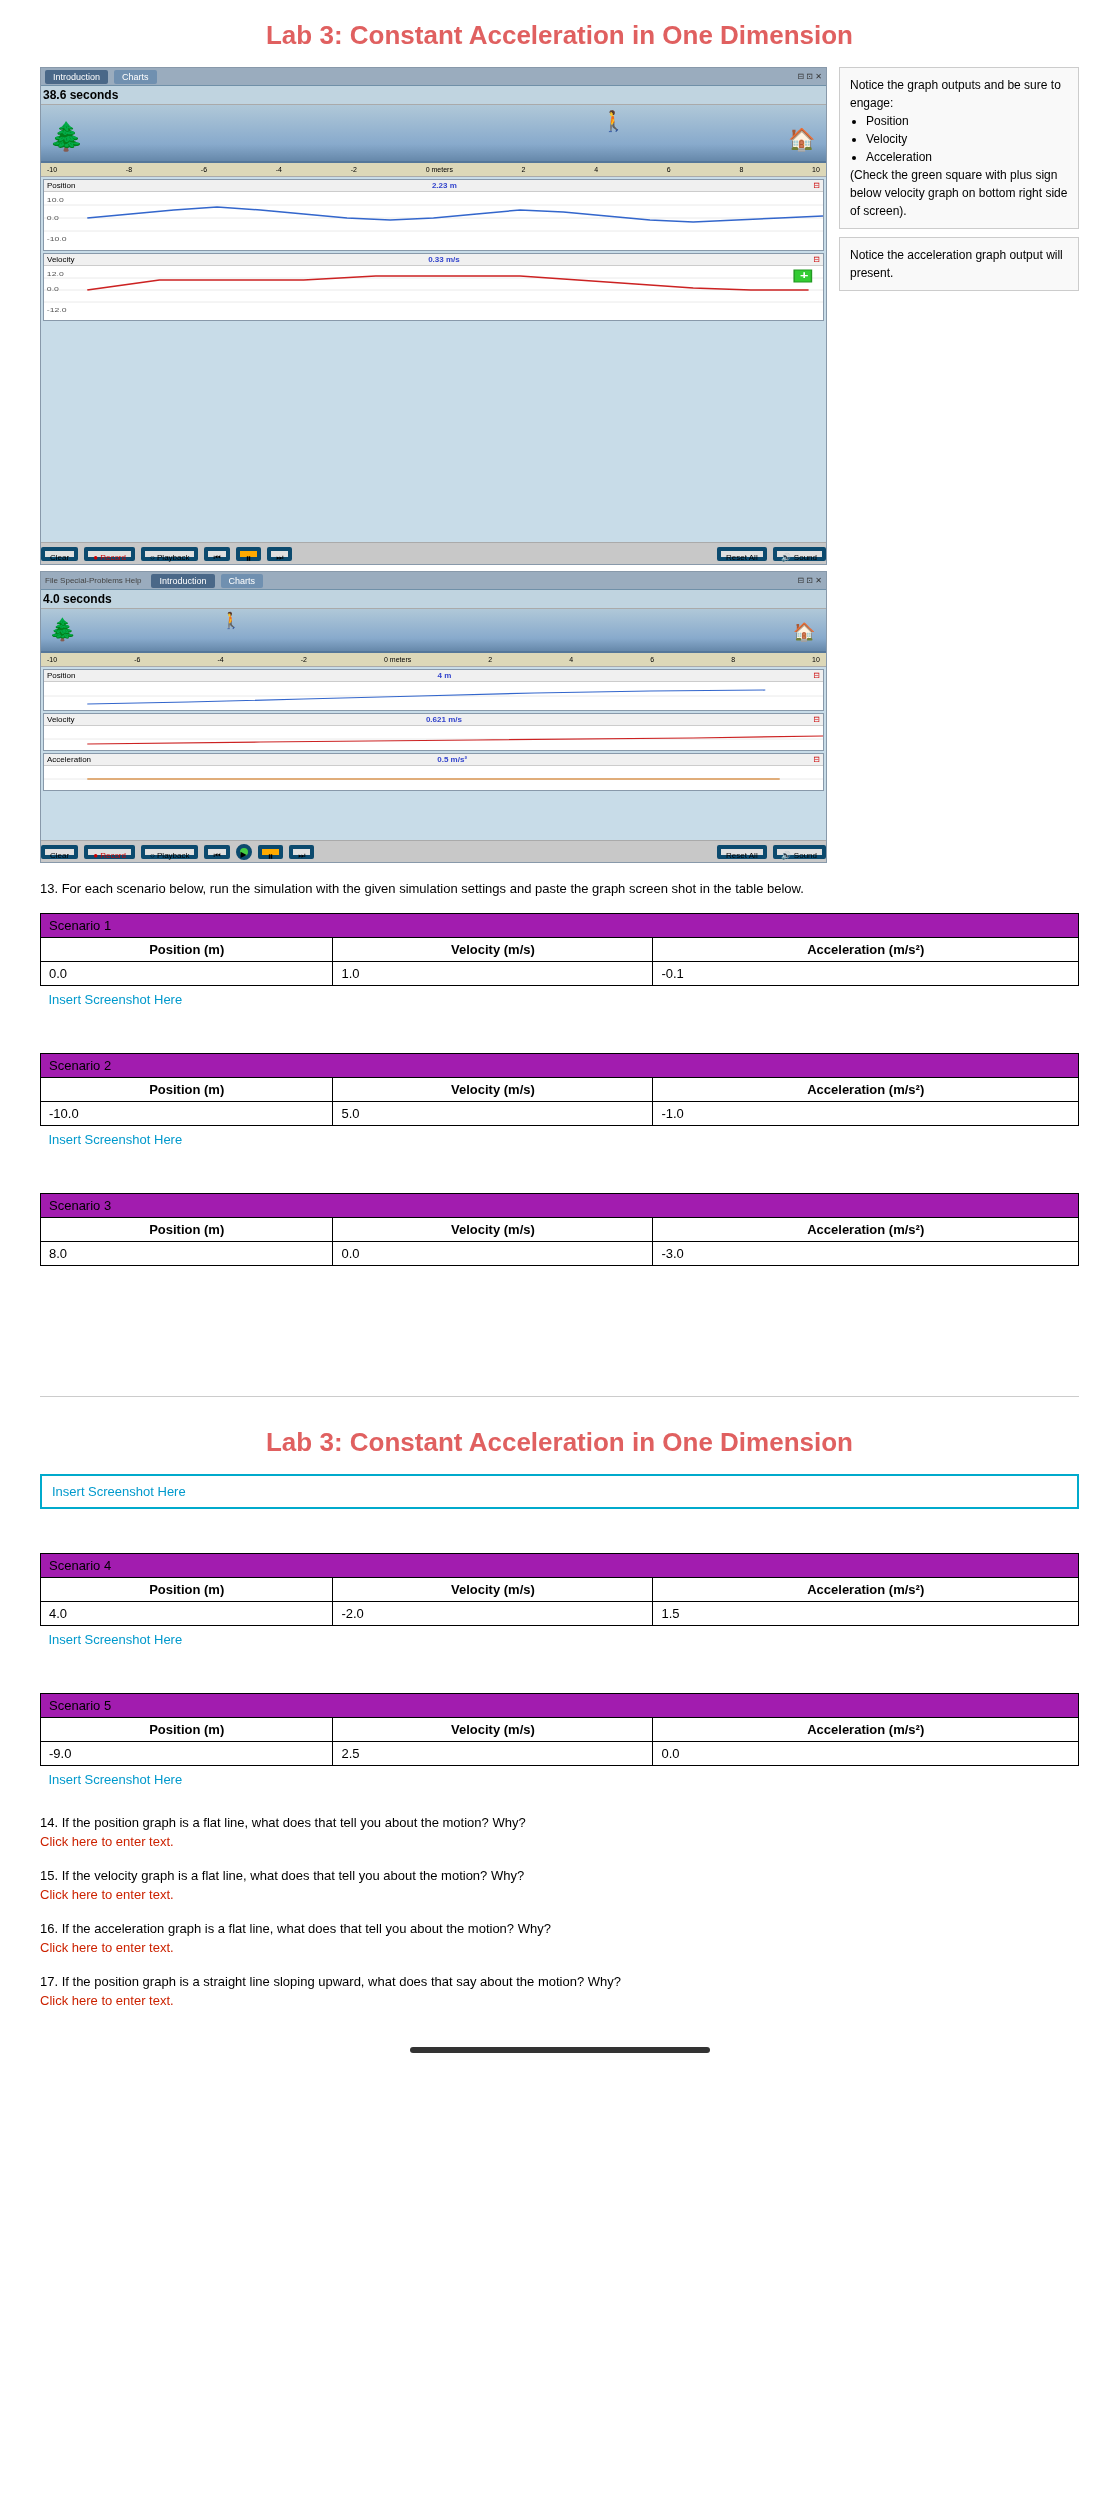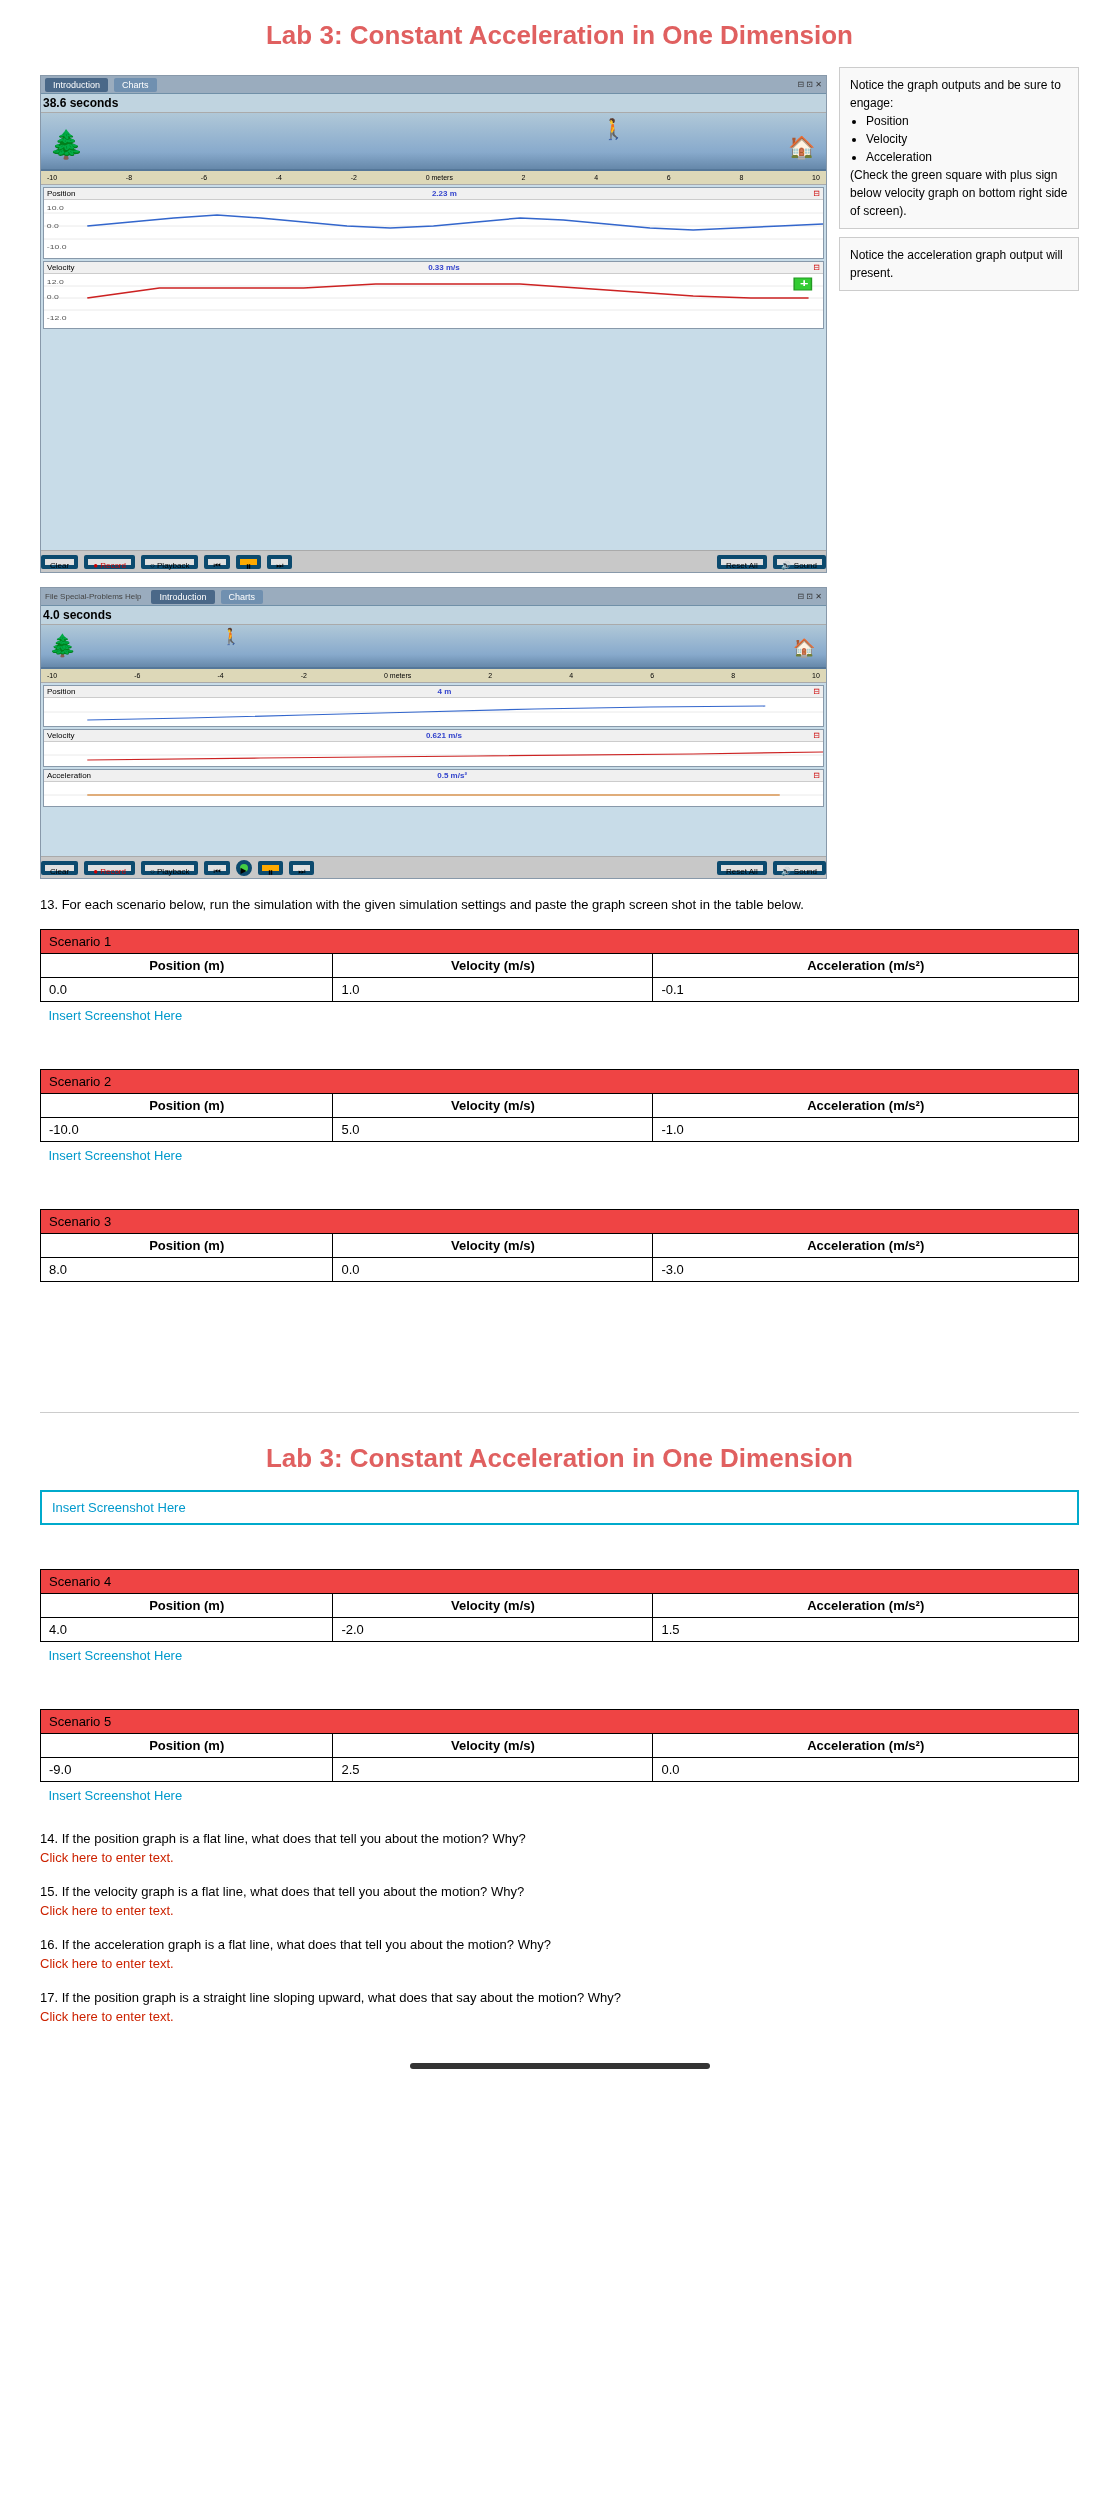--- a/index.html
+++ b/index.html
@@ -62,21 +62,21 @@
       width: 100%;
       border-collapse: collapse;
       margin-bottom: 20px;
       font-size: 13px;
     }
     .scenario-table th, .scenario-table td {
       border: 1px solid #000;
       padding: 4px 8px;
     }
     .scenario-label-row td {
-      background: #ef4444;
+      background: #a21caf;
     }
     .insert-screenshot-cell {
       border: none !important;
       padding: 6px 8px !important;
     }
     .insert-screenshot {
       color: #0099cc;
       font-size: 13px;
       cursor: pointer;
       text-decoration: none;
@@ -137,21 +137,20 @@
     }
 
     
     .sim-mockup {
       width: 100%;
       height: 498px;
       background: #c8dce8;
       border: 1px solid #8899aa;
       position: relative;
       overflow: hidden;
-      margin-top: 8px;
     }
 
     .sim-title-bar {
       background: #9aacbe;
       height: 18px;
       display: flex;
       align-items: center;
       padding: 0 4px;
       font-size: 9px;
       gap: 6px;

